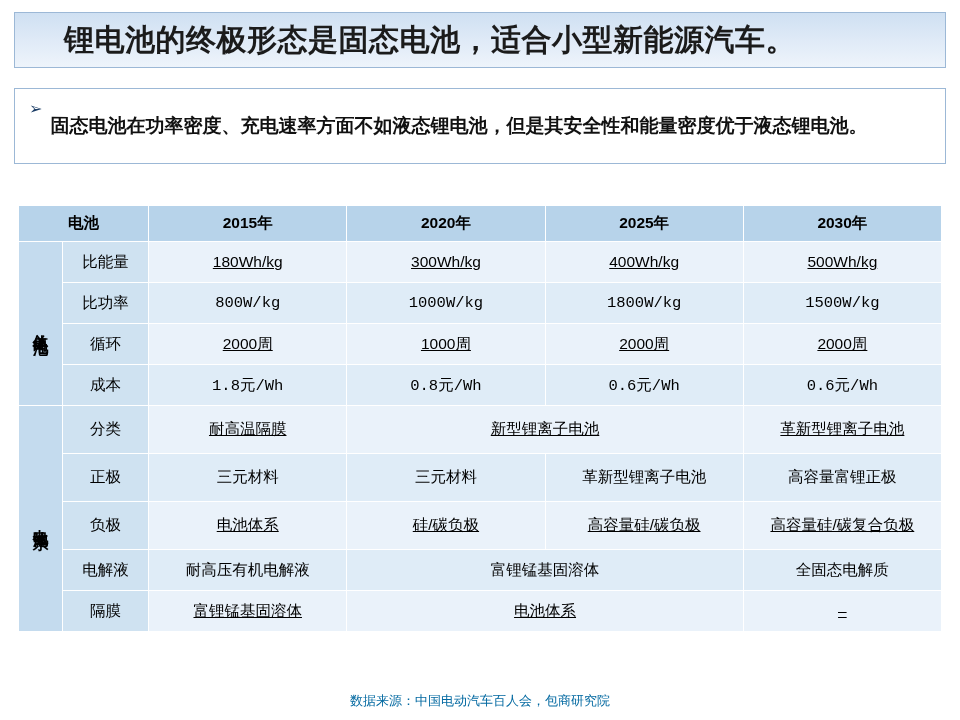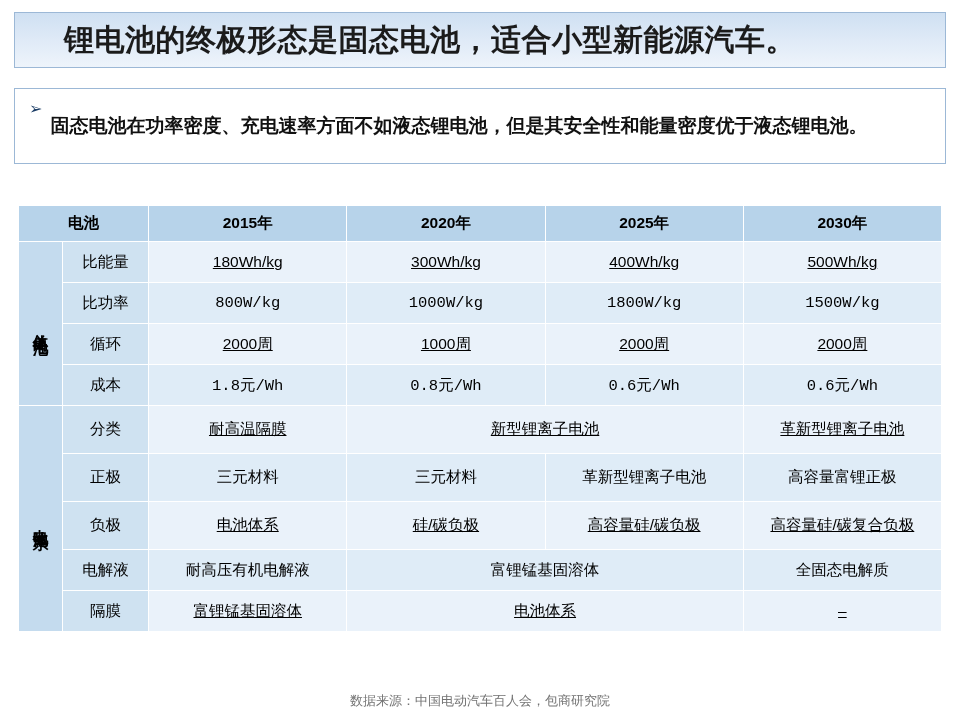--- a/index.html
+++ b/index.html
@@ -141,21 +141,21 @@
   tr.r-h { height: 41px; }
   tr.r-t { height: 48px; }
 
   .source {
     position: absolute;
     left: 0;
     top: 692px;
     width: 960px;
     text-align: center;
     font-size: 13px;
-    color: #737373;
+    color: #0369a1;
   }
 </style>
 </head>
 <body>
 
 <div class="slide">
 
   <div class="title-bar">
     <div class="title-text">锂电池的终极形态是固态电池，适合小型新能源汽车。</div>
   </div>

